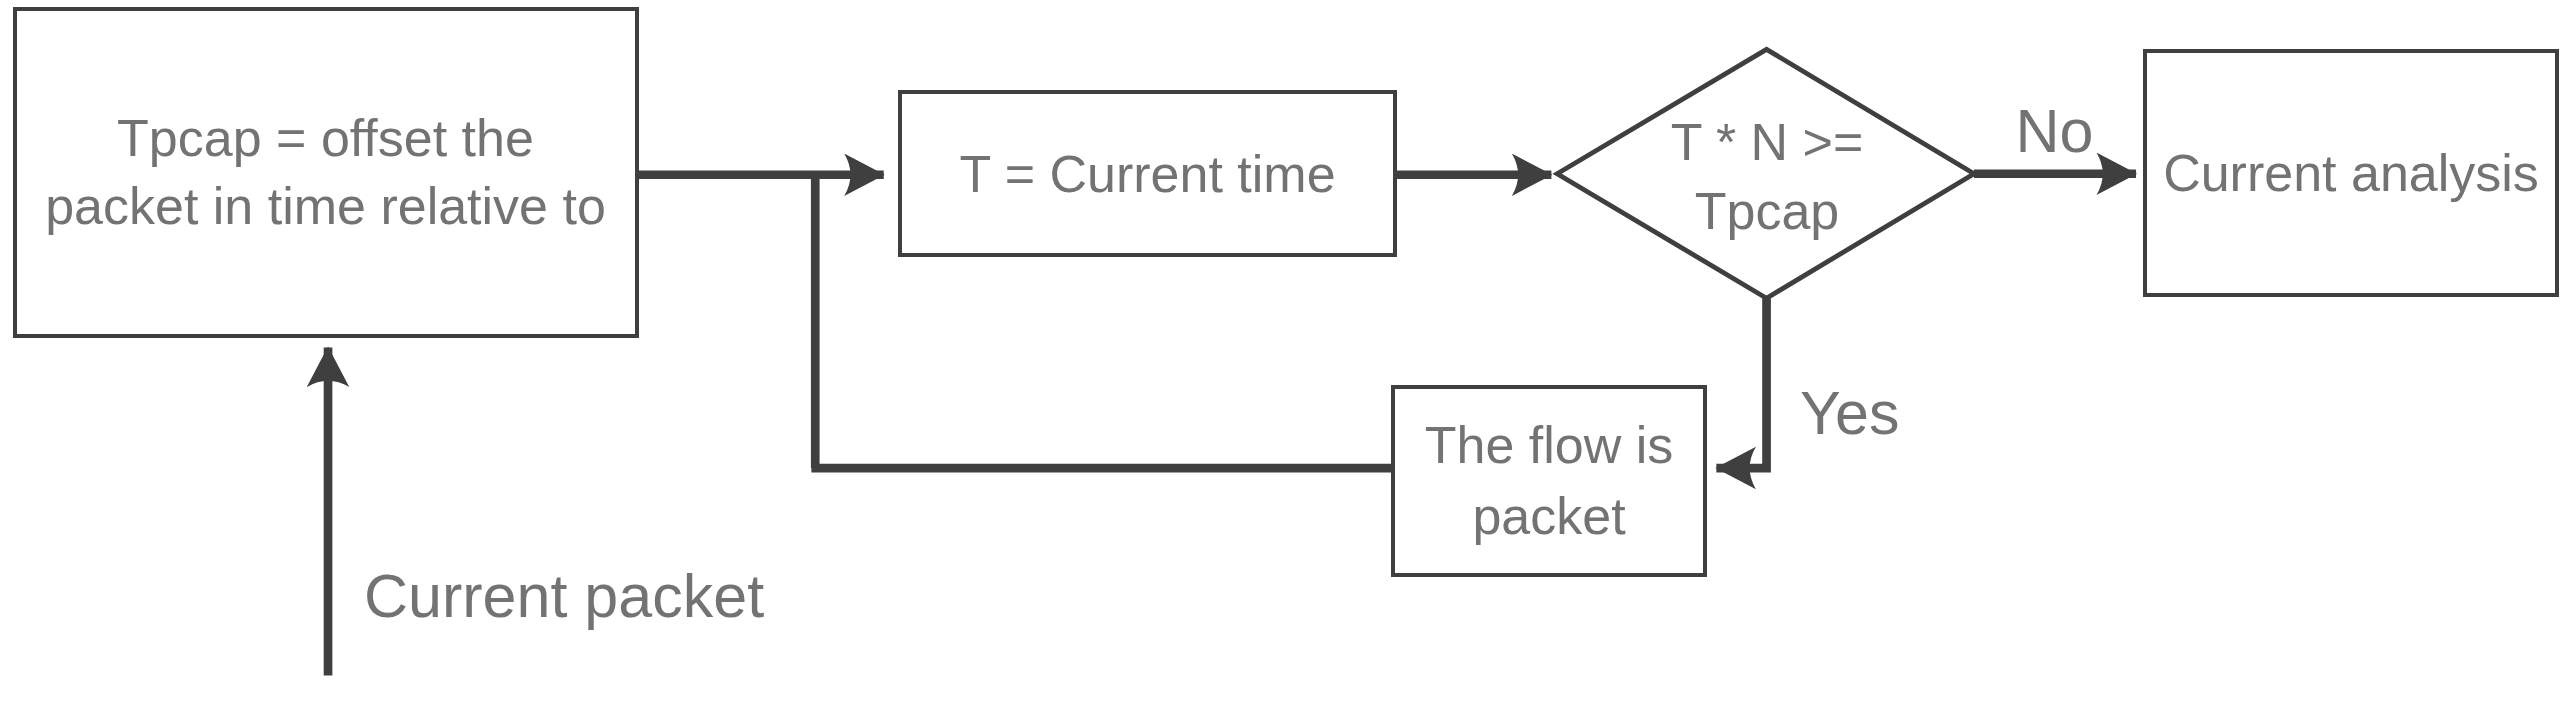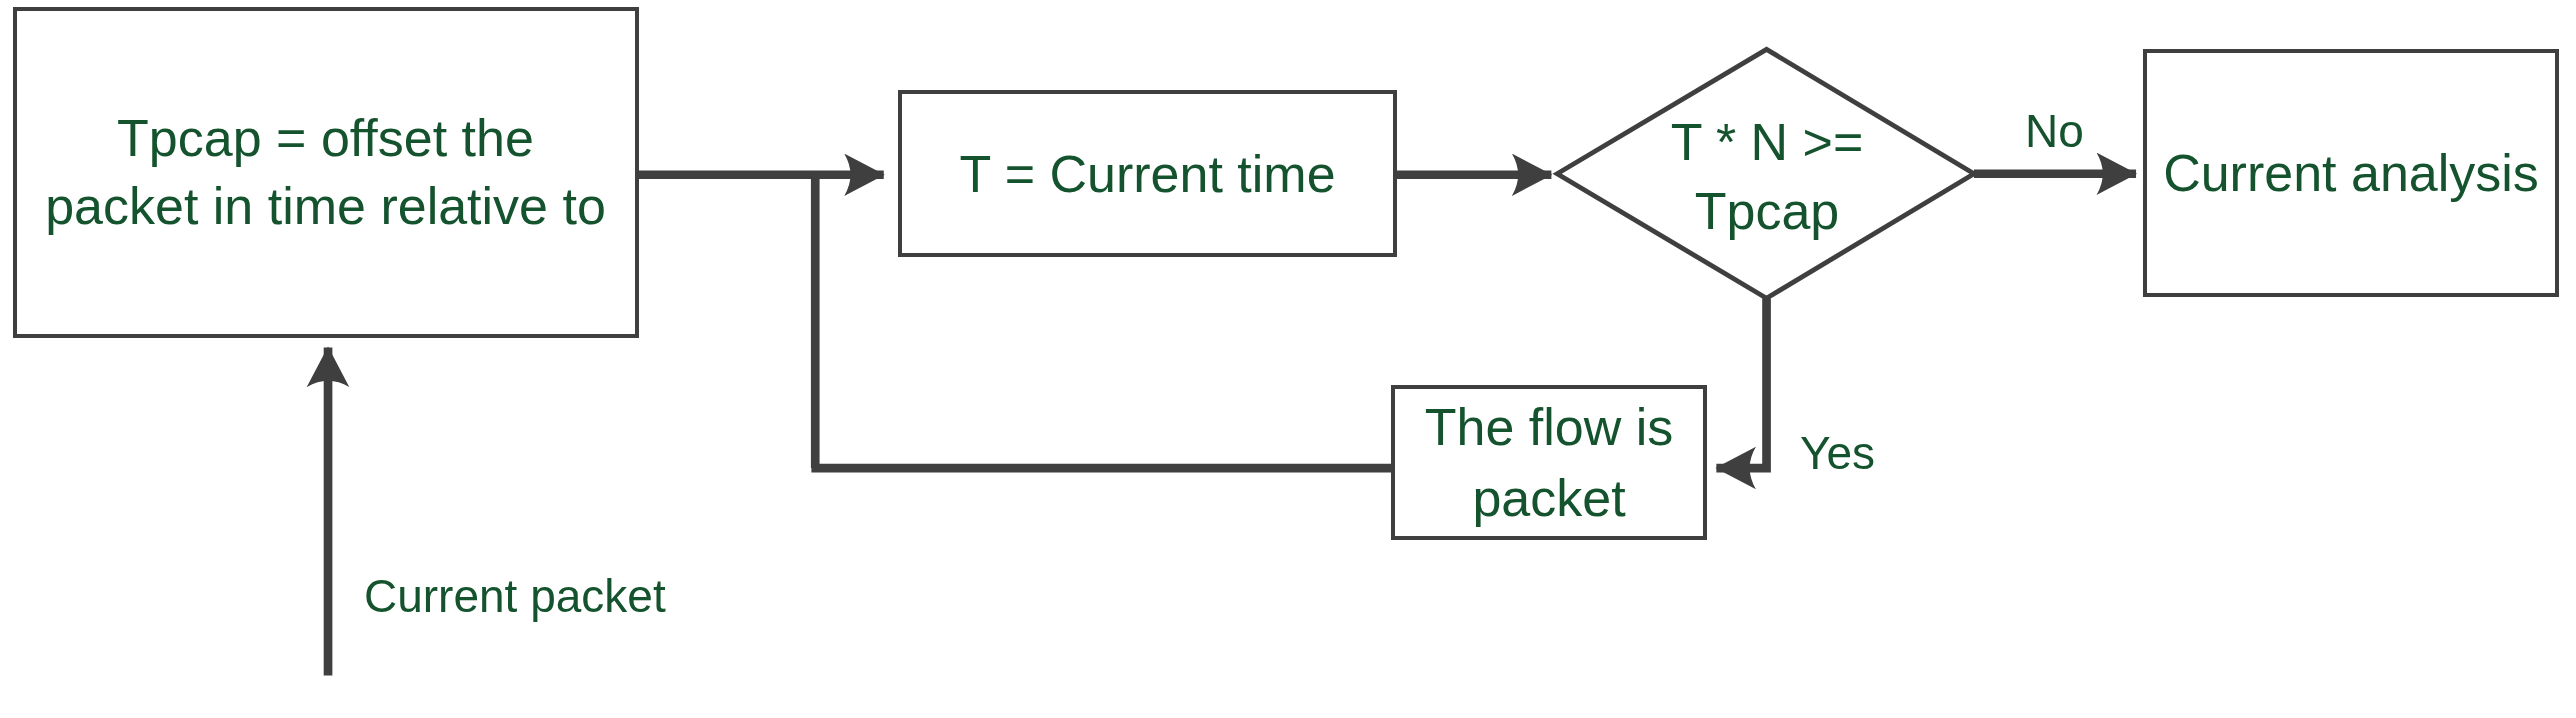--- a/index.html
+++ b/index.html
@@ -6,21 +6,21 @@
     margin: 0;
     padding: 0;
     background: #ffffff;
   }
   .canvas {
     position: relative;
     width: 2576px;
     height: 719px;
     background: #ffffff;
     font-family: "Liberation Sans", "DejaVu Sans", sans-serif;
-    color: #14532d;
+    color: #737373;
     overflow: hidden;
   }
   svg.wires {
     position: absolute;
     left: 0; top: 0;
     width: 2576px;
     height: 719px;
   }
   .node {
     position: absolute;
@@ -32,41 +32,41 @@
     align-items: center;
     justify-content: center;
     text-align: center;
     font-size: 52px;
     line-height: 68px;
     white-space: nowrap;
   }
   .node-tpcap    { left: 12.5px;   top: 6.8px;   width: 626px; height: 331px; }
   .node-current  { left: 891px;  top: 90px;  width: 499px; height: 167px; margin-left: 7px; }
   .node-packets  { left: 2143px; top: 49px;  width: 416px; height: 248px; }
-  .node-asleep   { left: 1391px; top: 385px; width: 316px; height: 155px; line-height: 71px; }
+  .node-asleep   { left: 1391px; top: 385px; width: 316px; height: 192px; line-height: 71px; }
   .diamond-text {
     position: absolute;
     left: 1573px; top: 104px;
     width: 388px; height: 145px;
     display: flex;
     flex-direction: column;
     align-items: center;
     justify-content: center;
     font-size: 52px;
     line-height: 69px;
     white-space: nowrap;
   }
   .edge-label {
     position: absolute;
-    font-size: 46px;
+    font-size: 61px;
     line-height: 58px;
     white-space: nowrap;
   }
   .label-no       { left: 1989px; top: 102px; width: 131px; text-align: center; }
-  .label-yes      { left: 1800px; top: 384px; margin-top: 40px; }
+  .label-yes      { left: 1800px; top: 384px; }
   .label-incoming { left: 364px;  top: 567px; }
 </style>
 </head>
 <body>
 
 <div class="canvas">
 
   <svg class="wires" viewBox="0 0 2670 745" xmlns="http://www.w3.org/2000/svg">
     <defs>
       <marker id="arrow" markerUnits="userSpaceOnUse" markerWidth="48" markerHeight="48" refX="41" refY="22" orient="auto">

